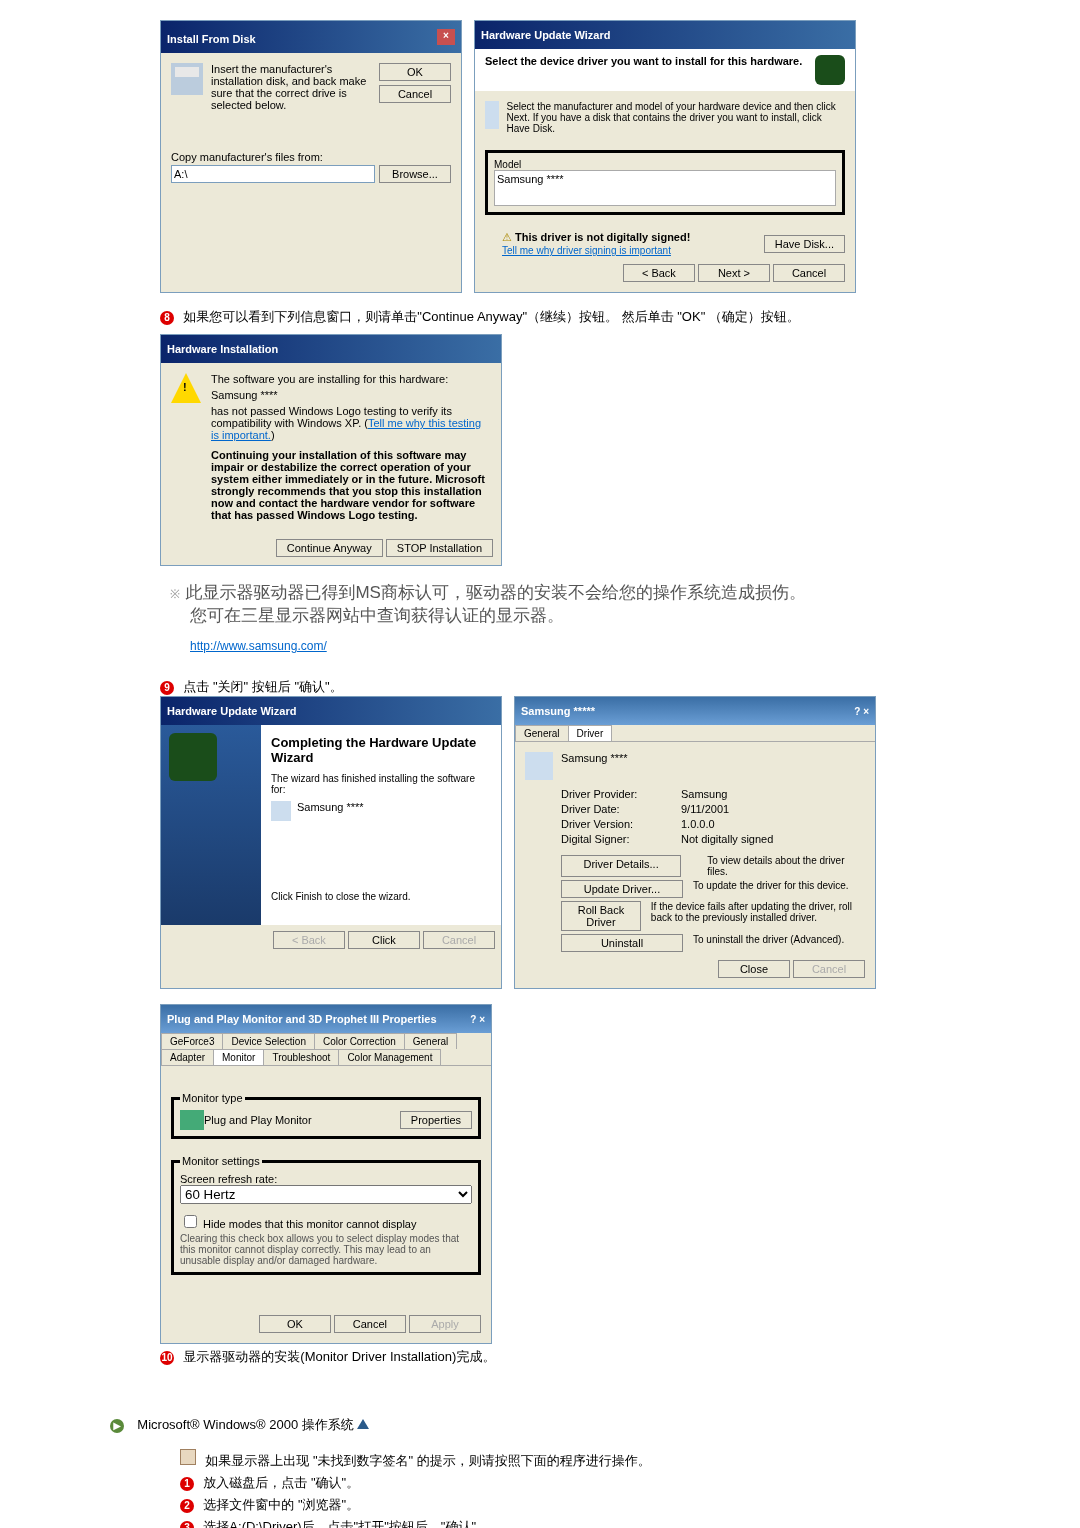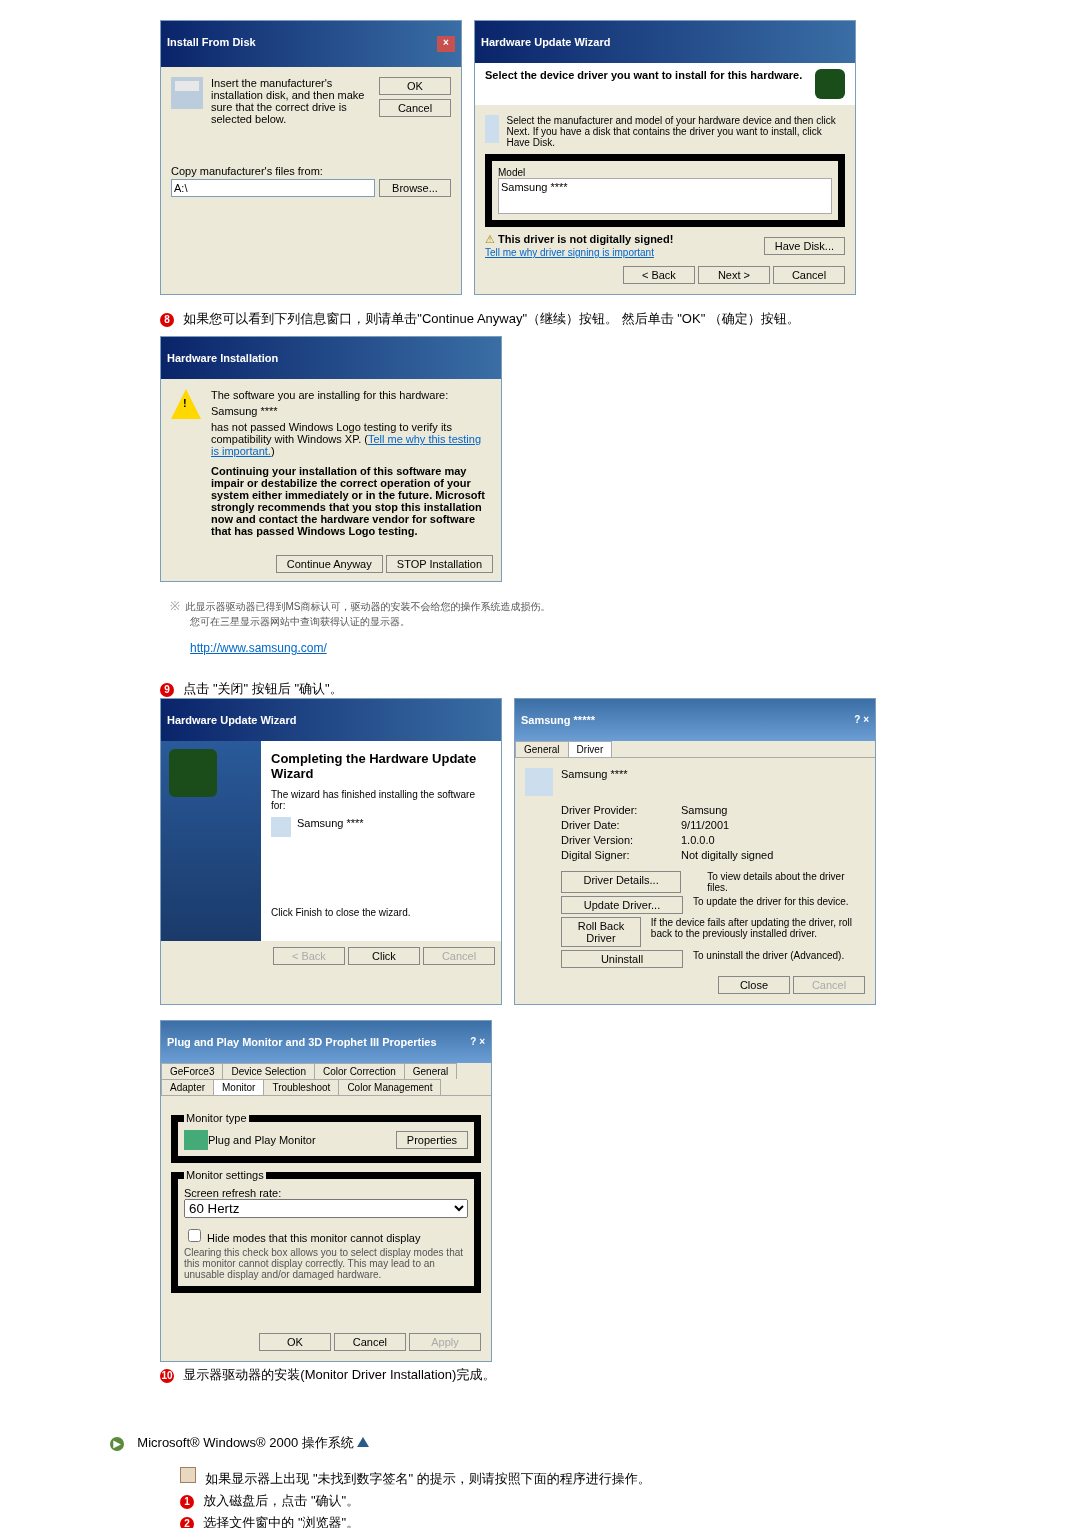--- a/index.html
+++ b/index.html
@@ -13,24 +13,24 @@
 .row { display: flex; gap: 12px; margin-bottom: 15px; }
 .dialog {
   border: 1px solid #7b9ebd;
   background: #ece9d8;
   font-size: 11px;
 }
 .titlebar {
   background: linear-gradient(to right, #0a246a, #3a6ea5);
   color: #fff;
   font-weight: bold;
-  padding: 15px 6px;
+  padding: 8px 6px;
   display: flex;
   justify-content: space-between;
-  align-items: flex-start;
+  align-items: flex-end;
 }
 .titlebar .close {
   background: #c75050;
   color: #fff;
   width: 18px;
   height: 16px;
   text-align: center;
   line-height: 14px;
   font-size: 10px;
 }
@@ -78,24 +78,24 @@
   height: 14px;
   border-radius: 50%;
   color: #fff;
   font-size: 10px;
   text-align: center;
   line-height: 14px;
   font-weight: bold;
 }
 .numcircle.red { background: #d00; }
 .step-text { margin-left: 6px; font-size: 13px; }
-.note-text { color: #555; margin-left: 20px; font-size: 10px; }
+.note-text { color: #555; margin-left: 20px; font-size: 17px; }
 .link { color: #0066cc; text-decoration: underline; }
 input[type=text] { border: 1px solid #7b9ebd; padding: 2px; font-size: 11px; }
-fieldset { border: 7px solid #000000; padding: 6px; margin: 6px 0; }
+fieldset { border: 3px solid #000000; padding: 6px; margin: 16px 0; }
 .tab-row { display: flex; border-bottom: 1px solid #aaa; }
 .tab { border: 1px solid #aaa; border-bottom: none; padding: 2px 8px; background: #ece9d8; margin-right: -1px; font-size: 10px; }
 .tab.active { background: #fff; }
 .drv-row { display: flex; margin: 3px 0; padding-left: 36px; }
 .drv-lbl { width: 120px; }
 .arrow-bullet {
   width: 14px; height: 14px; border-radius: 50%;
   background: #5a8a3a; display: inline-block; color: #fff;
   text-align: center; line-height: 14px; font-size: 10px;
 }
@@ -115,21 +115,21 @@
 
 <div class="row" style="margin-left: 130px;">
   <div class="dialog" style="width: 300px;">
     <div class="titlebar">
       <span>Install From Disk</span>
       <span class="close">×</span>
     </div>
     <div class="dlg-body">
       <div style="display:flex; gap:8px;">
         <span class="disk-icon"></span>
-        <div style="flex:1;">Insert the manufacturer's installation disk, and then make sure that the correct drive is selected below.</div>
+        <div style="flex:1;">Insert the manufacturer's installation disk, and back make sure that the correct drive is selected below.</div>
         <div style="display:flex; flex-direction:column; gap:4px;">
           <span class="btn">OK</span>
           <span class="btn">Cancel</span>
         </div>
       </div>
       <div style="margin-top:40px;">
         <div>Copy manufacturer's files from:</div>
         <div style="display:flex; gap:4px; margin-top:2px;">
           <input type="text" style="flex: 1 1 0%; background: rgb(255, 255, 255);" value="A:\">
           <span class="btn">Browse...</span>
@@ -150,21 +150,21 @@
       <div style="display:flex; gap:8px;">
         <span style="width:28px;height:28px;background:#cde;"></span>
         <div style="font-size:10px;">Select the manufacturer and model of your hardware device and then click Next. If you have a disk that contains the driver you want to install, click Have Disk.</div>
       </div>
       <fieldset>
         <div style="font-size:10px;">Model</div>
         <div style="background:#fff; border:1px solid #aaa; padding:2px; height:30px;">
           <span>Samsung ****</span>
         </div>
       </fieldset>
-      <div style="display:flex; justify-content:space-between; align-items:center;">
+      <div style="display:flex; justify-content:space-between; align-items:center;margin-left:17px;">
         <div>
           <span style="color:#aa8800;">⚠</span>
           <b>This driver is not digitally signed!</b><br>
           <span class="link" style="font-size:10px;">Tell me why driver signing is important</span>
         </div>
         <span class="btn">Have Disk...</span>
       </div>
       <div style="text-align:right; margin-top:8px;">
         <span class="btn">&lt; Back</span>
         <span class="btn">Next &gt;</span>

